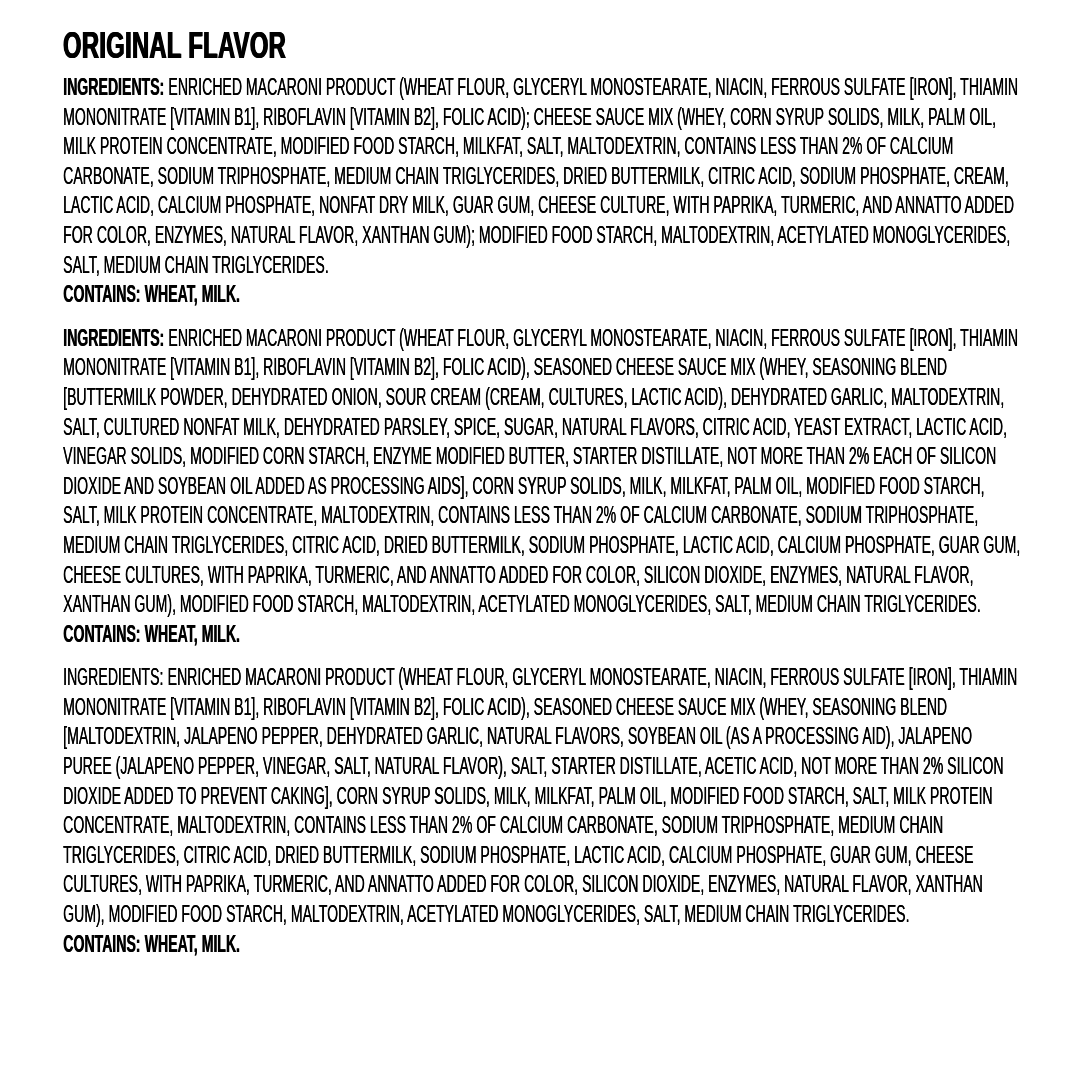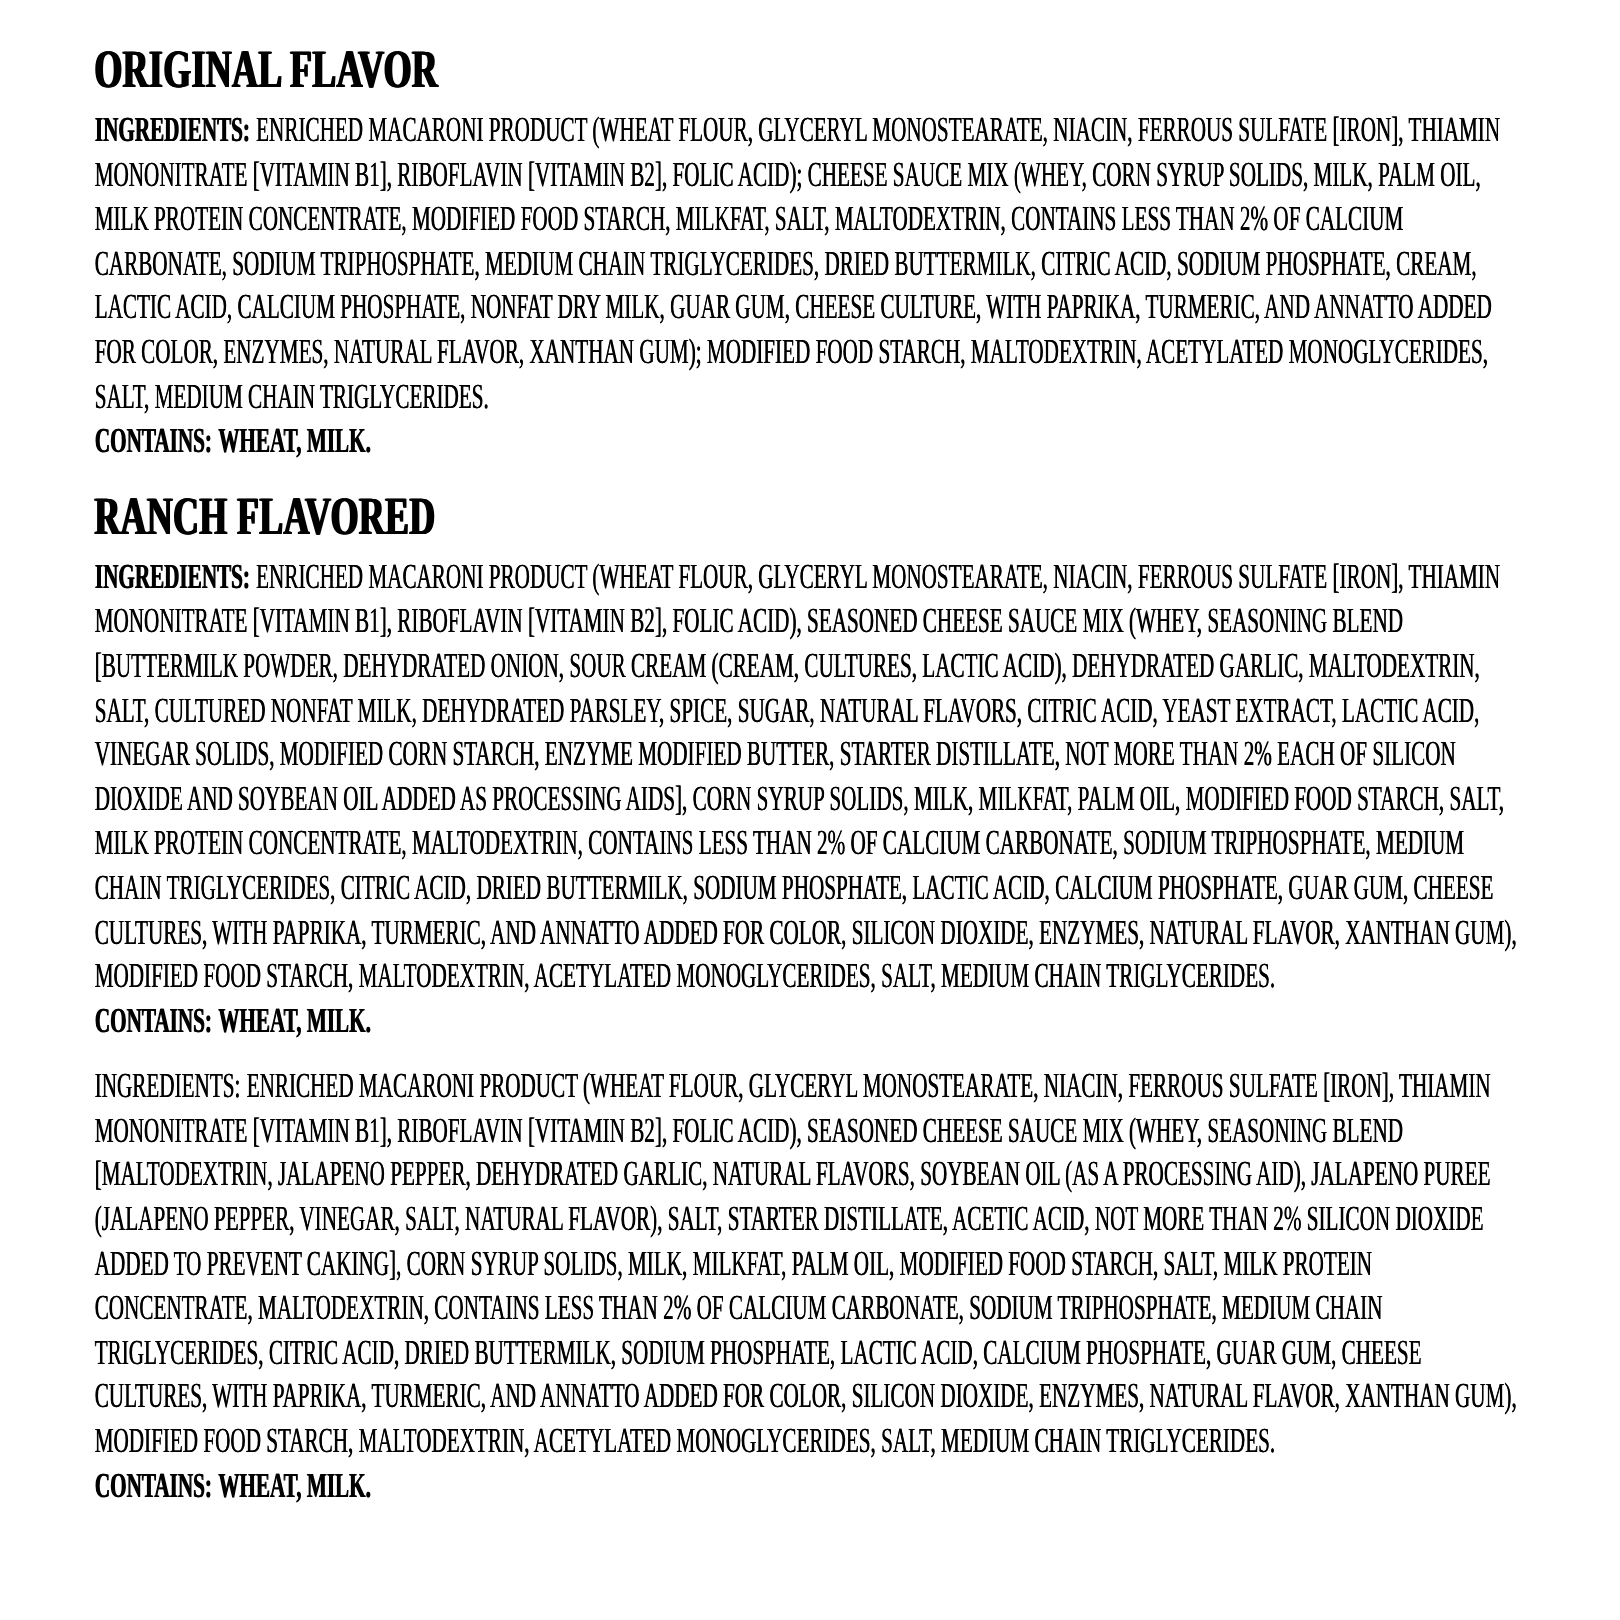--- a/index.html
+++ b/index.html
@@ -8,21 +8,21 @@
     background: #ffffff;
     width: 1080px;
     height: 1080px;
     overflow: hidden;
   }
   .label {
     box-sizing: border-box;
     width: 1080px;
     height: 1080px;
     padding: 26px 30px 0 63px;
-    font-family: Liberation Serif, serif;
+    font-family: Liberation Sans, sans-serif;
     color: #000000;
   }
   .section { margin: 0 0 14px 0; }
 
   
   .heading {
     height: 40px;
     overflow: visible;
     margin: 0 0 7px 0;
   }
@@ -71,23 +71,20 @@
     </div>
     <div class="cond-wrap">
       <div class="cond">
         <p class="para"><span class="bold-inline ing-label">INGREDIENTS:</span><span>ENRICHED MACARONI PRODUCT (WHEAT FLOUR, GLYCERYL MONOSTEARATE, NIACIN, FERROUS SULFATE [IRON], THIAMIN MONONITRATE [VITAMIN B1], RIBOFLAVIN [VITAMIN B2], FOLIC ACID); CHEESE SAUCE MIX (WHEY, CORN SYRUP SOLIDS, MILK, PALM OIL, MILK PROTEIN CONCENTRATE, MODIFIED FOOD STARCH, MILKFAT, SALT, MALTODEXTRIN, CONTAINS LESS THAN 2% OF CALCIUM CARBONATE, SODIUM TRIPHOSPHATE, MEDIUM CHAIN TRIGLYCERIDES, DRIED BUTTERMILK, CITRIC ACID, SODIUM PHOSPHATE, CREAM, LACTIC ACID, CALCIUM PHOSPHATE, NONFAT DRY MILK, GUAR GUM, CHEESE CULTURE, WITH PAPRIKA, TURMERIC, AND ANNATTO ADDED FOR COLOR, ENZYMES, NATURAL FLAVOR, XANTHAN GUM); MODIFIED FOOD STARCH, MALTODEXTRIN, ACETYLATED MONOGLYCERIDES, SALT, MEDIUM CHAIN TRIGLYCERIDES.</span></p>
         <p class="contains-line"><span class="contains-label">CONTAINS:</span><span>WHEAT, MILK.</span></p>
       </div>
     </div>
   </div>
 
   <div class="section">
-    <div class="heading">
-      <span class="heading-inner">RANCH FLAVORED</span>
-    </div>
     <div class="cond-wrap">
       <div class="cond">
         <p class="para"><span class="bold-inline ing-label">INGREDIENTS:</span><span>ENRICHED MACARONI PRODUCT (WHEAT FLOUR, GLYCERYL MONOSTEARATE, NIACIN, FERROUS SULFATE [IRON], THIAMIN MONONITRATE [VITAMIN B1], RIBOFLAVIN [VITAMIN B2], FOLIC ACID), SEASONED CHEESE SAUCE MIX (WHEY, SEASONING BLEND [BUTTERMILK POWDER, DEHYDRATED ONION, SOUR CREAM (CREAM, CULTURES, LACTIC ACID), DEHYDRATED GARLIC, MALTODEXTRIN, SALT, CULTURED NONFAT MILK, DEHYDRATED PARSLEY, SPICE, SUGAR, NATURAL FLAVORS, CITRIC ACID, YEAST EXTRACT, LACTIC ACID, VINEGAR SOLIDS, MODIFIED CORN STARCH, ENZYME MODIFIED BUTTER, STARTER DISTILLATE, NOT MORE THAN 2% EACH OF SILICON DIOXIDE AND SOYBEAN OIL ADDED AS PROCESSING AIDS], CORN SYRUP SOLIDS, MILK, MILKFAT, PALM OIL, MODIFIED FOOD STARCH, SALT, MILK PROTEIN CONCENTRATE, MALTODEXTRIN, CONTAINS LESS THAN 2% OF CALCIUM CARBONATE, SODIUM TRIPHOSPHATE, MEDIUM CHAIN TRIGLYCERIDES, CITRIC ACID, DRIED BUTTERMILK, SODIUM PHOSPHATE, LACTIC ACID, CALCIUM PHOSPHATE, GUAR GUM, CHEESE CULTURES, WITH PAPRIKA, TURMERIC, AND ANNATTO ADDED FOR COLOR, SILICON DIOXIDE, ENZYMES, NATURAL FLAVOR, XANTHAN GUM), MODIFIED FOOD STARCH, MALTODEXTRIN, ACETYLATED MONOGLYCERIDES, SALT, MEDIUM CHAIN TRIGLYCERIDES.</span></p>
         <p class="contains-line"><span class="contains-label">CONTAINS:</span><span>WHEAT, MILK.</span></p>
       </div>
     </div>
   </div>
 
   <div class="section">
     <div class="cond-wrap">

